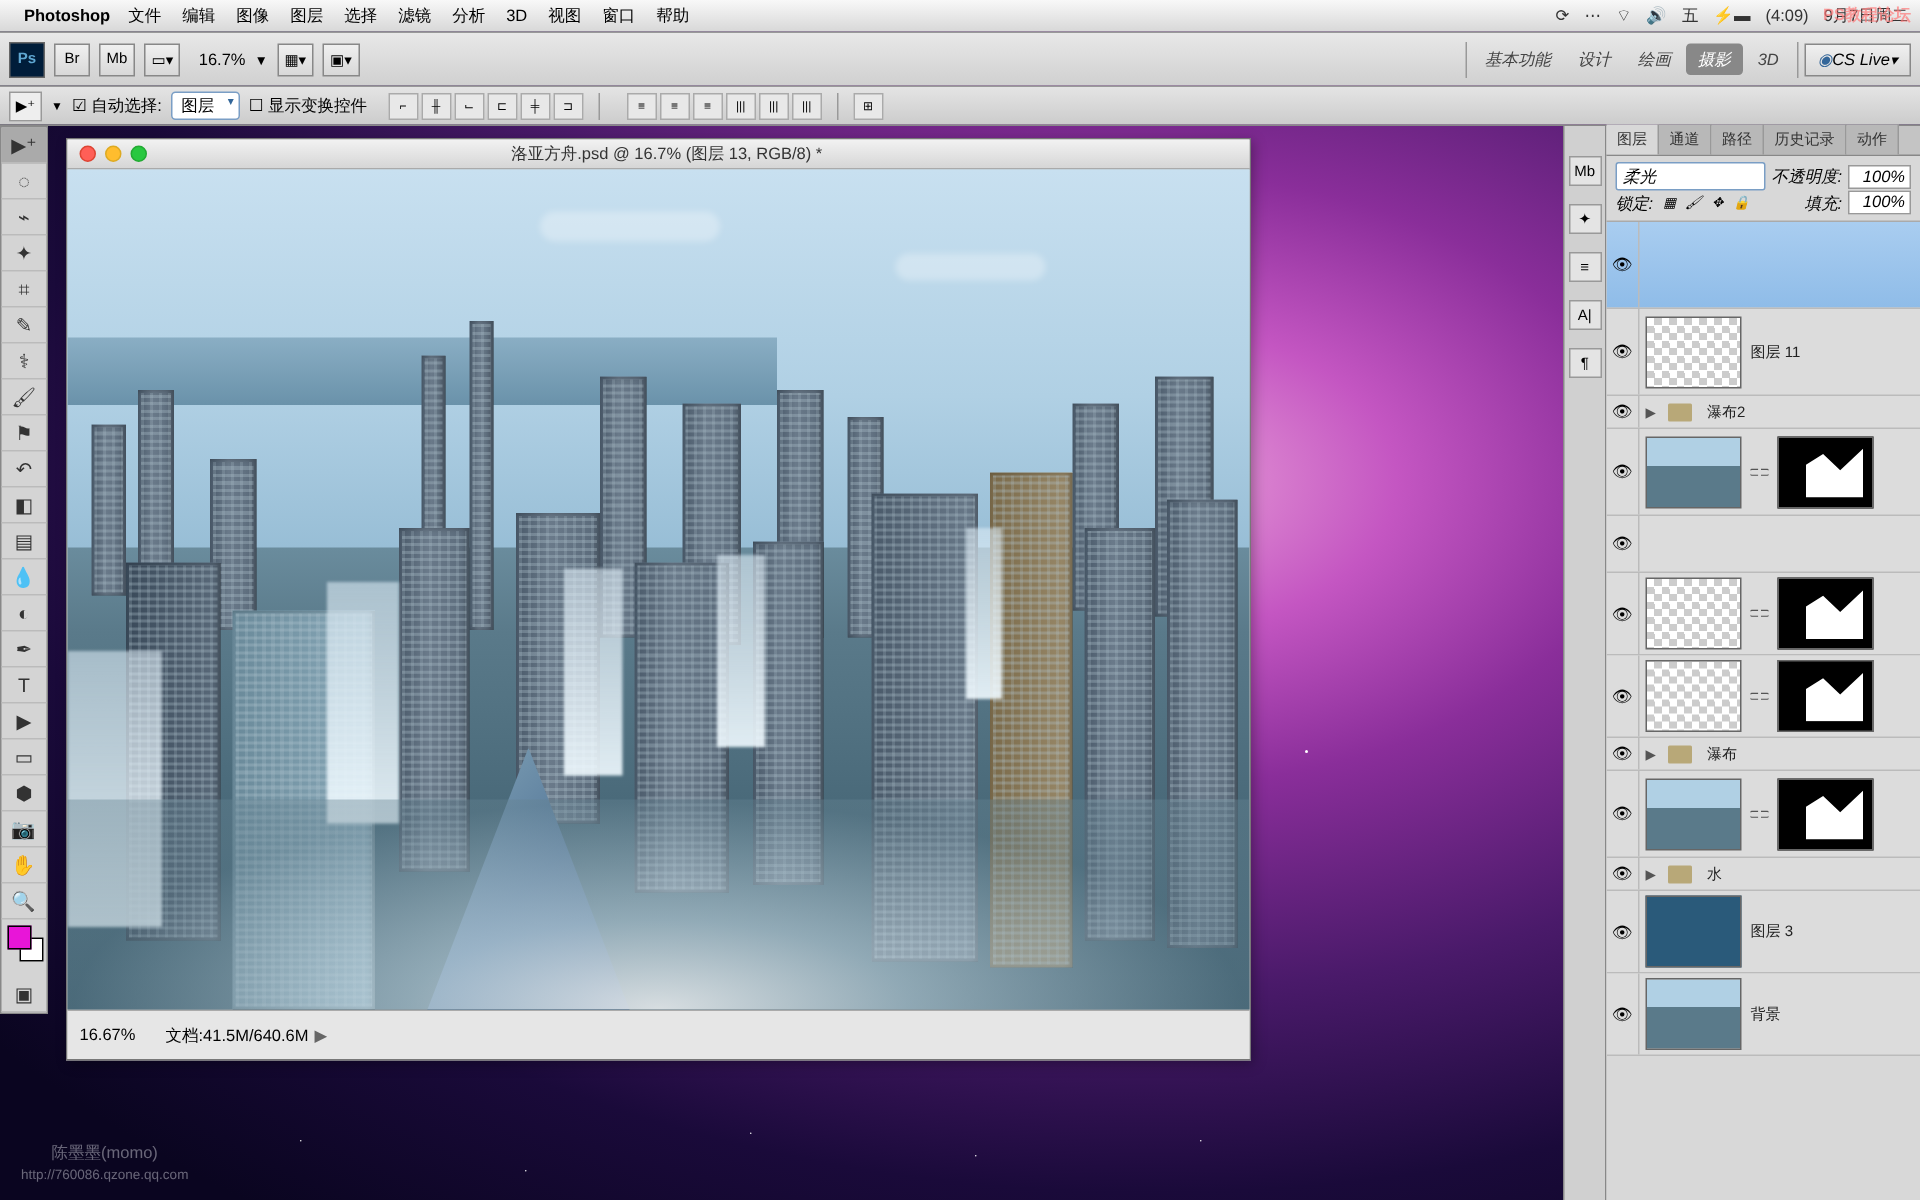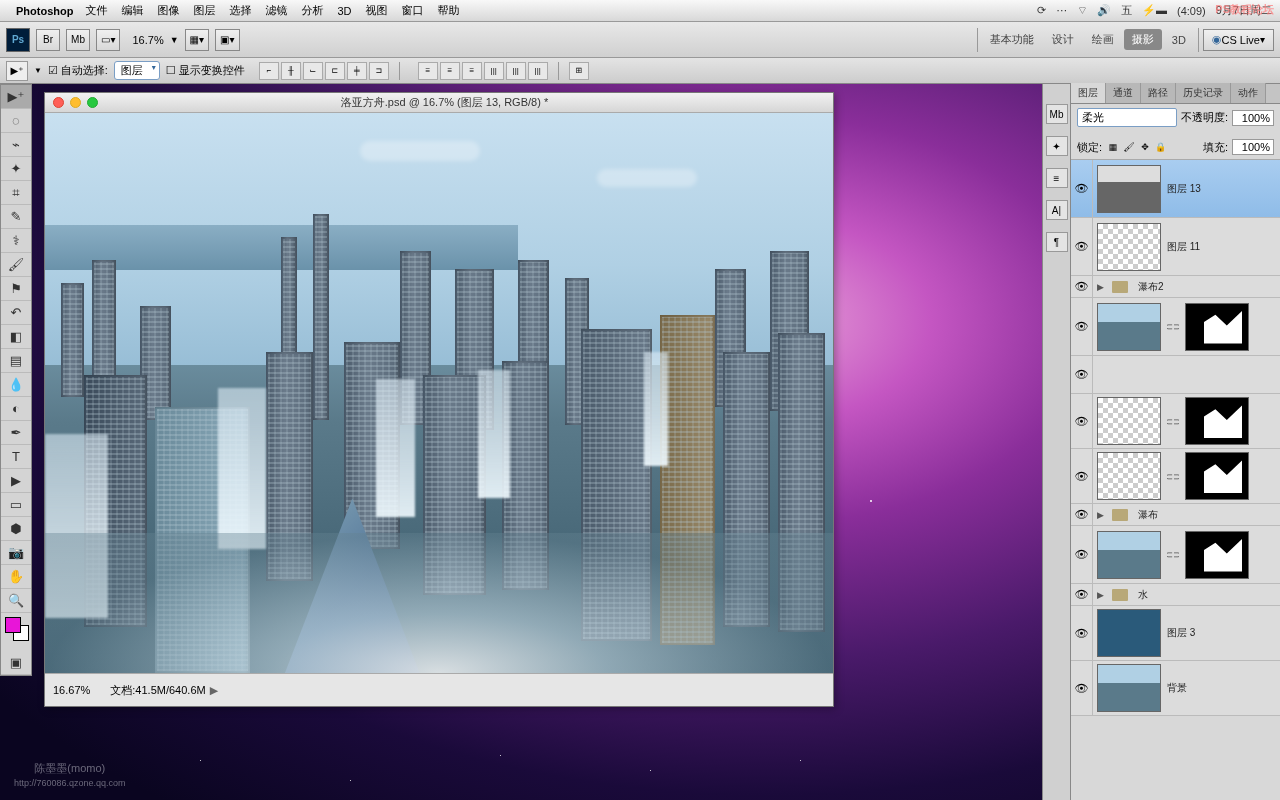--- a/index.html
+++ b/index.html
@@ -11,21 +11,21 @@
 .mac-menubar .app-name { font-weight: bold; margin-right: 12px; }
 .mac-menubar .menu-item { margin-right: 14px; cursor: default; }
 .mac-menubar .right { margin-left: auto; display: flex; align-items: center; gap: 10px; font-size: 11px; }
 .mac-menubar .right span { color: #333; }
 
 
 .options-bar { height: 36px; background: linear-gradient(#e8e8e8, #d0d0d0); border-bottom: 1px solid #999; display: flex; align-items: center; padding: 0 6px; gap: 6px; }
 .options-bar .ps-icon { width: 24px; height: 24px; background: #001d3a; color: #5fa8d3; font-weight: bold; display: flex; align-items: center; justify-content: center; border: 1px solid #666; font-size: 10px; }
 .options-bar .tb-btn { min-width: 24px; height: 22px; background: linear-gradient(#f0f0f0, #d8d8d8); border: 1px solid #888; display: flex; align-items: center; justify-content: center; padding: 0 4px; font-size: 10px; text-align: center; }
 .options-bar .zoom-label { margin-left: 6px; }
-.options-bar .workspace-area { margin-left: auto; display: flex; align-items: center; gap: 2px; }
+.options-bar .workspace-area { margin-left: auto; display: flex; align-items: center; gap: 2px; font-style: italic; }
 .options-bar .ws-btn { padding: 3px 8px; font-size: 11px; color: #444; }
 .options-bar .ws-btn.active { background: #888; color: #fff; border-radius: 3px; }
 .options-bar .sep { width: 1px; height: 24px; background: #999; margin: 0 2px; }
 
 
 .tool-options { height: 26px; background: linear-gradient(#e4e4e4, #cccccc); border-bottom: 1px solid #888; display: flex; align-items: center; padding: 0 6px; gap: 6px; }
 .tool-options .small-icon { width: 22px; height: 20px; background: #eee; border: 1px solid #999; display: flex; align-items: center; justify-content: center; font-size: 10px; }
 .tool-options .cb { display: flex; align-items: center; gap: 3px; }
 .tool-options .select-box { background: #fff; border: 1px solid #7a9ec5; padding: 1px 16px 1px 6px; border-radius: 3px; position: relative; }
 .tool-options .select-box::after { content: "▾"; position: absolute; right: 3px; font-size: 8px; color: #369; }
@@ -69,21 +69,21 @@
 
 .right-dock { position: absolute; right: 0; top: 84px; width: 238px; bottom: 0; display: flex; }
 .dock-strip { width: 28px; background: #d0d0d0; border-left: 1px solid #888; display: flex; flex-direction: column; align-items: center; padding-top: 20px; gap: 12px; }
 .dock-strip .dock-icon { width: 22px; height: 20px; border: 1px solid #999; background: #e4e4e4; display: flex; align-items: center; justify-content: center; font-size: 10px; }
 .panels { flex: 1; background: #d8d8d8; border-left: 1px solid #888; display: flex; flex-direction: column; }
 
 .panel-tabs { height: 20px; background: #c4c4c4; display: flex; align-items: flex-end; border-bottom: 1px solid #888; }
 .panel-tab { padding: 3px 7px; font-size: 10px; background: #b8b8b8; color: #333; border-right: 1px solid #999; }
 .panel-tab.active { background: #d8d8d8; }
 
-.panel-options { background: #d8d8d8; padding: 4px 6px; display: flex; flex-direction: column; gap: 12px; border-bottom: 1px solid #aaa; font-size: 10px; }
+.panel-options { background: #d8d8d8; padding: 4px 6px; display: flex; flex-direction: column; gap: 0; border-bottom: 1px solid #aaa; font-size: 10px; font-style: italic; }
 .panel-options .row { display: flex; align-items: center; gap: 4px; }
 .panel-options .select-mini { flex: 1; background: #fff; border: 1px solid #7a9ec5; padding: 1px 4px; border-radius: 2px; }
 .panel-options .val-box { background: #fff; border: 1px solid #999; padding: 1px 3px; min-width: 42px; text-align: right; }
 .panel-options .lock-icons { display: flex; gap: 2px; }
 .panel-options .lock-icons span { width: 14px; height: 14px; display: flex; align-items: center; justify-content: center; font-size: 9px; }
 
 .layers-list { flex: 1; overflow-y: auto; background: #d8d8d8; }
 .layer-row { display: flex; align-items: center; min-height: 38px; border-bottom: 1px solid #bbb; background: #dcdcdc; }
 .layer-row.selected { background: linear-gradient(#a9cdf0, #8fbce8); }
 .layer-row.group { min-height: 22px; }
@@ -312,24 +312,20 @@
           <span>✥</span>
           <span>🔒</span>
         </div>
         <span style="margin-left:auto;">填充:</span>
         <div class="val-box">100%</div>
       </div>
     </div>
     <div class="layers-list" id="layers-list">
         <div class="layer-row selected tall">
           <div class="eye-col">👁</div>
-          <div class="layer-content">
-            <div class="layer-thumb gray-city"></div>
-            <span class="layer-name">图层 13</span>
-          </div>
         </div>
         <div class="layer-row tall">
           <div class="eye-col">👁</div>
           <div class="layer-content">
             <div class="layer-thumb checker"></div>
             <span class="layer-name">图层 11</span>
           </div>
         </div>
         <div class="layer-row group">
           <div class="eye-col">👁</div>

